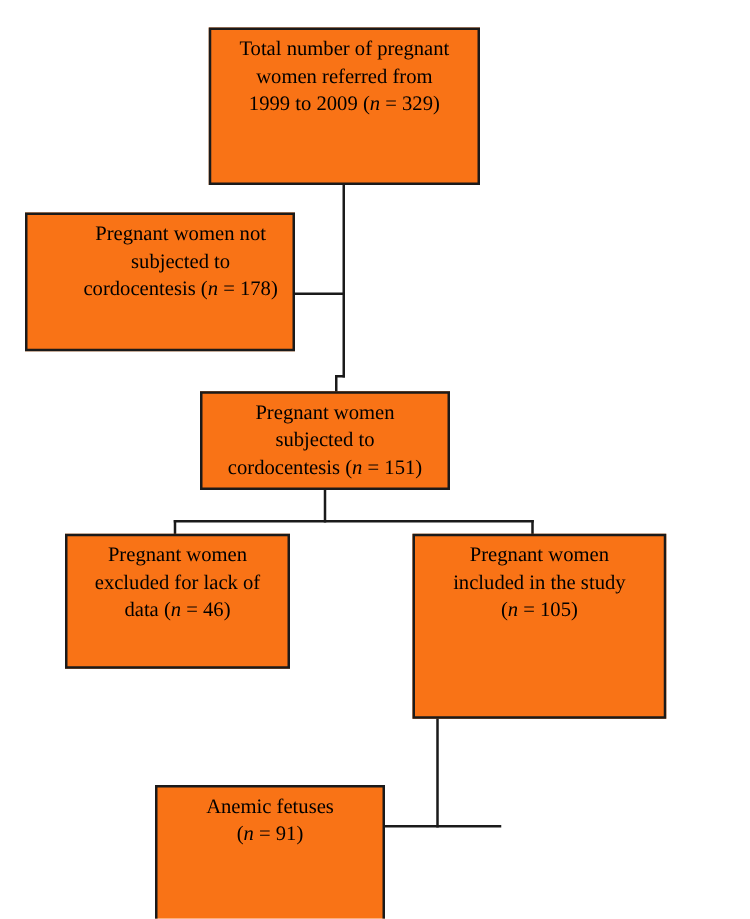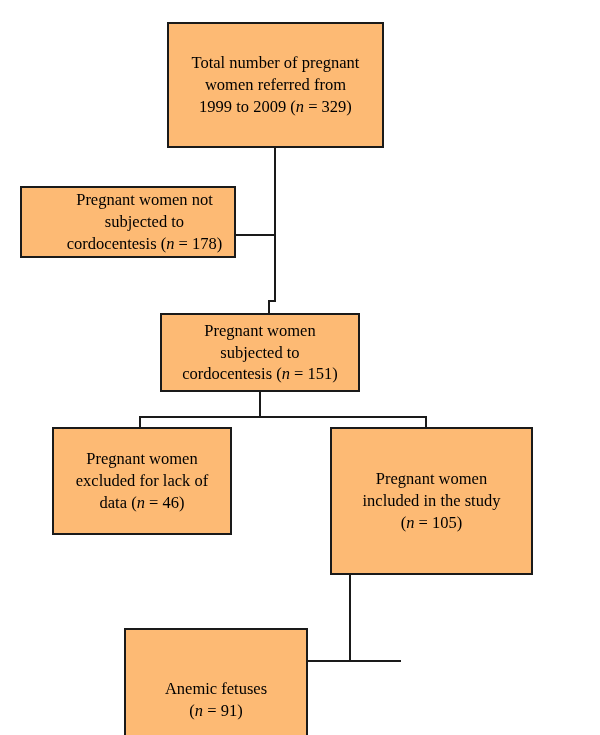--- a/index.html
+++ b/index.html
@@ -12,23 +12,23 @@
     width: 600px;
     height: 735px;
     background: #ffffff;
     overflow: hidden;
     font-family: "Liberation Serif", "DejaVu Serif", serif;
   }
   .node {
     position: absolute;
     box-sizing: border-box;
     border: 2px solid #1a1a1a;
-    background: #fdba74;
+    background: #f97316;
     display: flex;
-    align-items: center;
+    align-items: flex-start;
     justify-content: center;
     text-align: center;
     color: #000000;
     font-size: 16.5px;
     line-height: 1.33;
     padding: 4px 6px;
     z-index: 2;
   }
   .node .txt {
     display: block;
@@ -62,21 +62,21 @@
   <div class="line v" style="left:139px; top:416px; height:12px;"></div>
   <div class="line v" style="left:425px; top:416px; height:12px;"></div>
 
   <div class="line v" style="left:349px; top:574px; height:88px;"></div>
   <div class="line h" style="left:307px; top:660px; width:94px;"></div>
 
   <div class="node" style="left:167px; top:22px; width:217px; height:126px;">
     <span class="txt">Total number of pregnant<br>women referred from<br>1999 to 2009 (<i>n</i> = 329)</span>
   </div>
 
-  <div class="node" style="left:20px; top:186px; width:216px; height:72px;padding-left:39px;">
+  <div class="node" style="left:20px; top:170px; width:216px; height:111px;padding-left:39px;">
     <span class="txt">Pregnant women not<br>subjected to<br>cordocentesis (<i>n</i> = 178)</span>
   </div>
 
   <div class="node" style="left:160px; top:313px; width:200px; height:79px;">
     <span class="txt">Pregnant women<br>subjected to<br>cordocentesis (<i>n</i> = 151)</span>
   </div>
 
   <div class="node" style="left:52px; top:427px; width:180px; height:108px;">
     <span class="txt">Pregnant women<br>excluded for lack of<br>data (<i>n</i> = 46)</span>
   </div>

